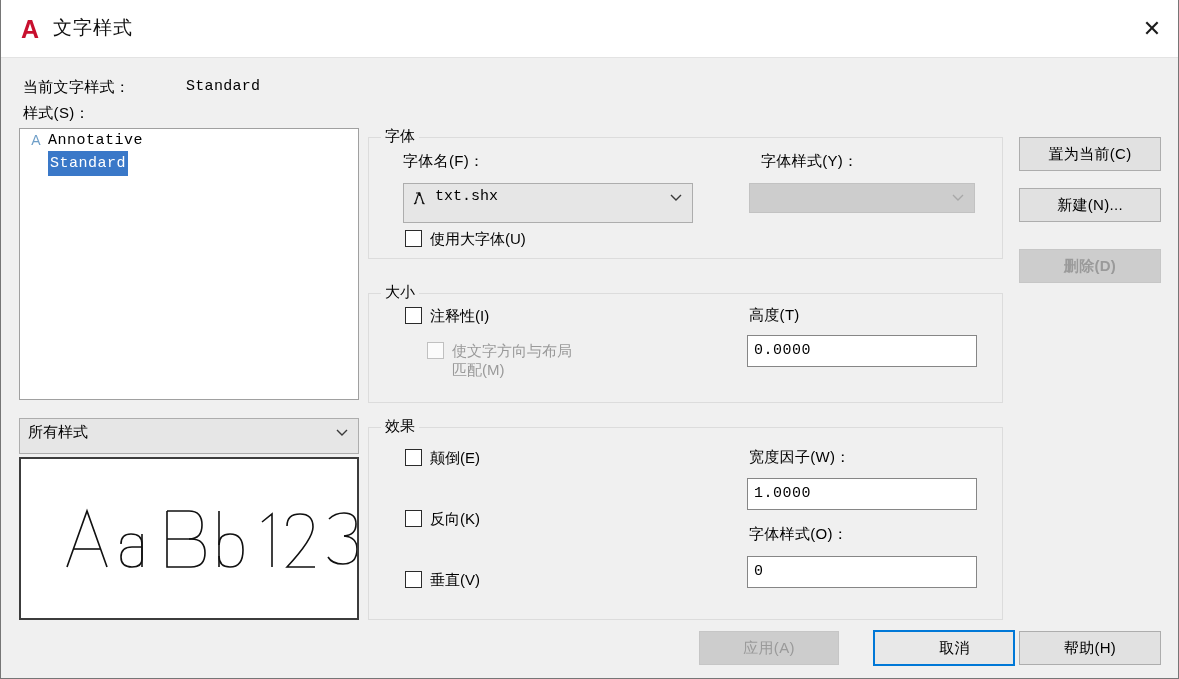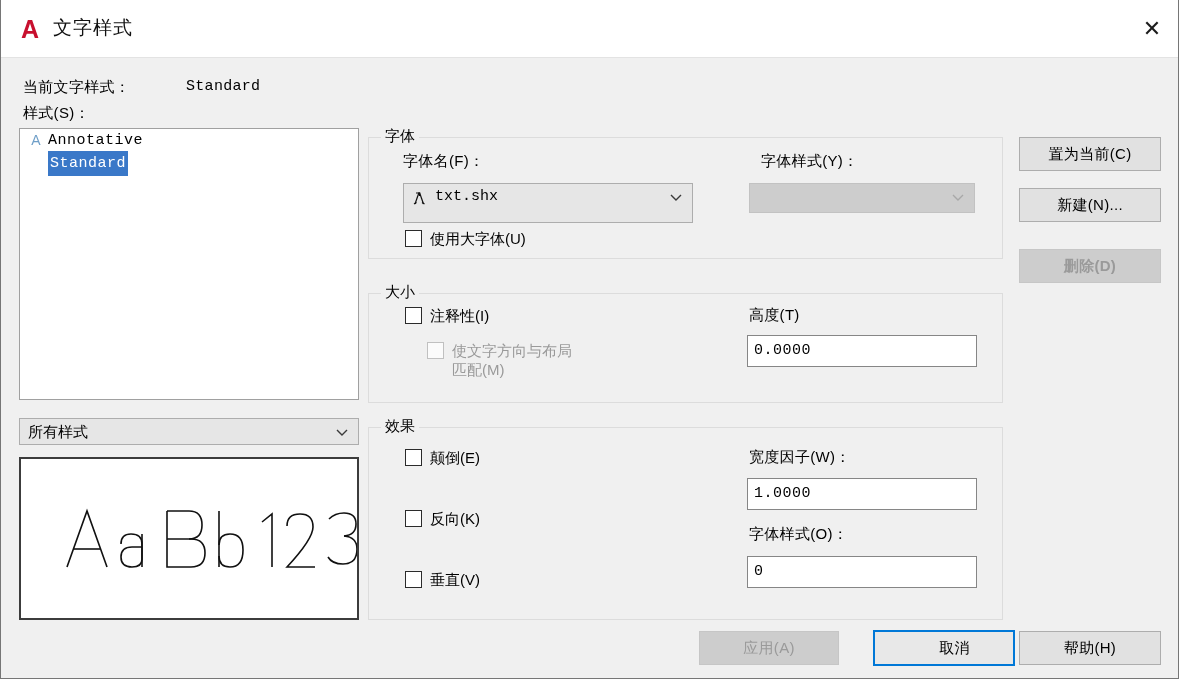--- a/index.html
+++ b/index.html
@@ -124,21 +124,21 @@
     color: #ffffff;
     padding: 1px 2px;
   }
 
   
   .combo {
     position: absolute;
     box-sizing: border-box;
     background: #e6e6e6;
     border: 1px solid #adadad;
-    height: 27px;
+    height: 36px;
   }
   .combo .combo-text {
     position: absolute;
     left: 8px; top: 4px;
     font-size: 15px;
     white-space: nowrap;
   }
   .combo .chev {
     position: absolute;
     right: 9px; top: 6px;

